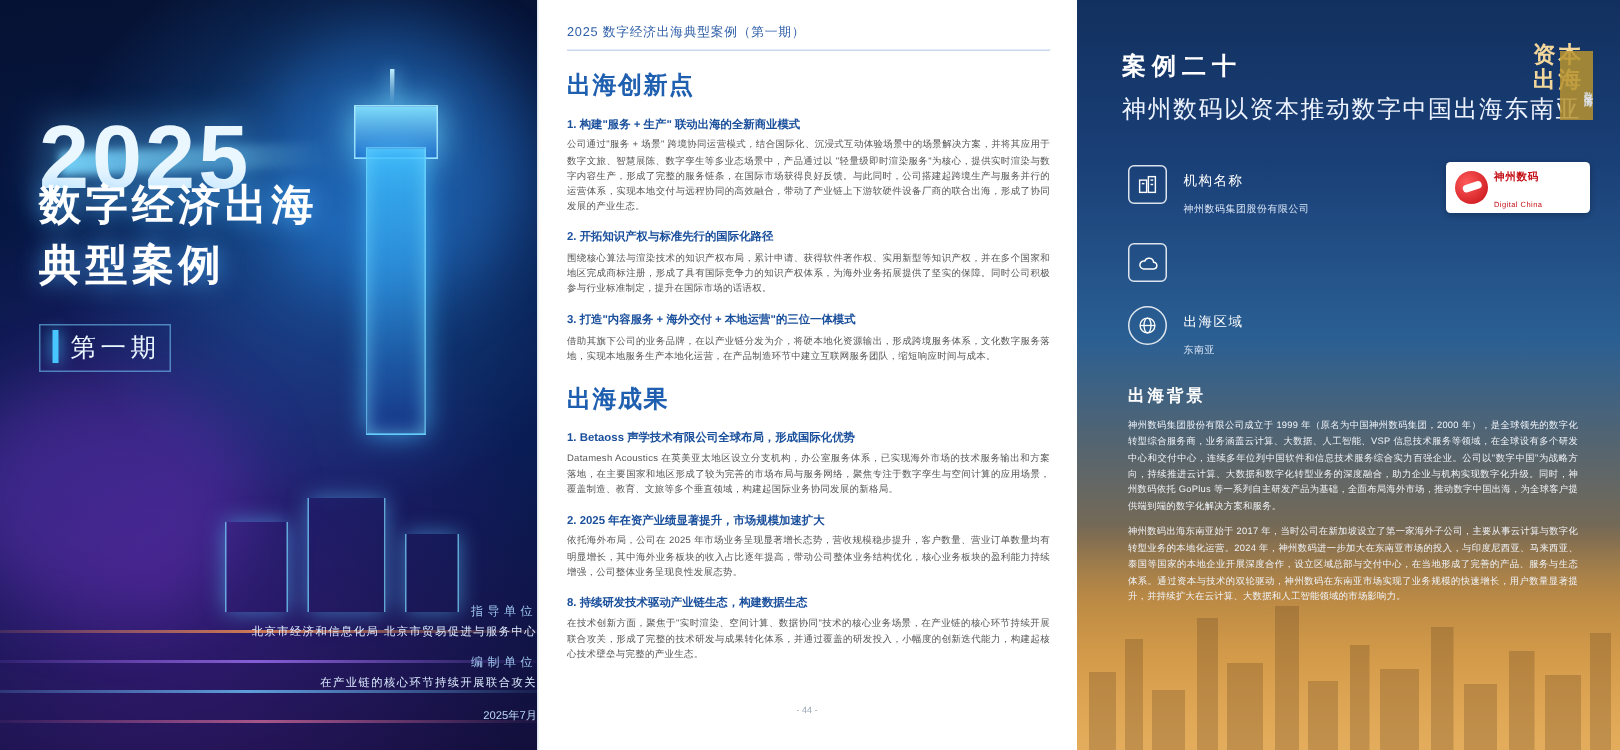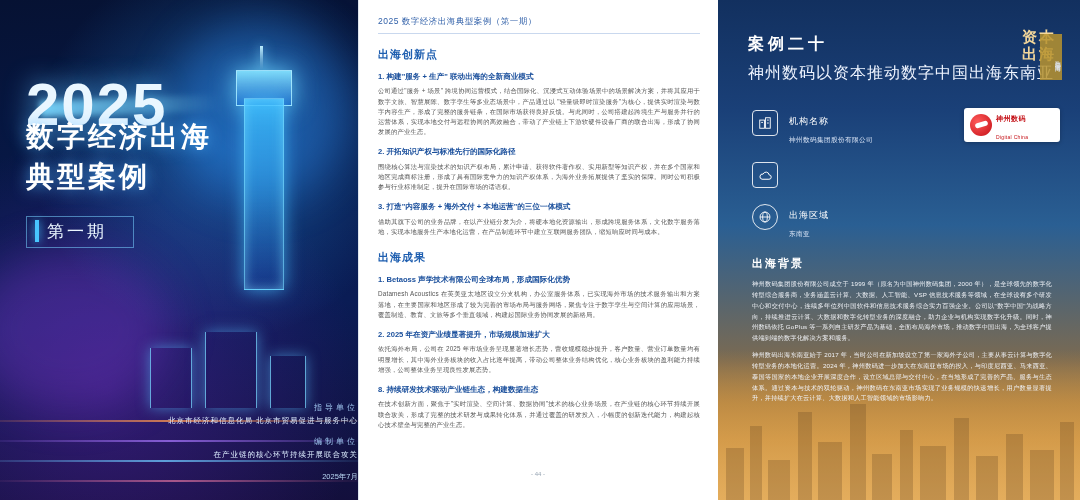--- a/index.html
+++ b/index.html
@@ -61,39 +61,39 @@
     letter-spacing:2px;color:#eaf7ff;text-shadow:0 0 26px rgba(90,190,255,.9);
   }
   .t1{position:absolute;left:26px;top:118px;font-size:28px;font-weight:bold;letter-spacing:3px;color:#fff;text-shadow:0 0 16px rgba(80,180,255,.8);}
   .t2{position:absolute;left:26px;top:158px;font-size:28px;font-weight:bold;letter-spacing:3px;color:#fff;text-shadow:0 0 16px rgba(80,180,255,.8);}
   .issue{
     position:absolute;left:26px;top:216px;display:flex;align-items:center;gap:8px;
   }
   .issue .bar{width:4px;height:22px;background:#48c6ff;box-shadow:0 0 10px #48c6ff;}
   .issue .txt{font-size:17px;letter-spacing:3px;color:#eaf6ff;}
   .issue .frame{
-    border:1px solid rgba(120,210,255,.55);padding:3px 26px 4px 8px;
+    border:1px solid rgba(120,210,255,.55);padding:3px 6px 4px 8px;
     display:flex;align-items:flex-start;gap:8px;
   }
   .credits{position:absolute;left:0;right:0;bottom:18px;text-align:right;color:#cfe6ff;}
   .credits .lab{font-size:8px;letter-spacing:3px;color:#9fc6ef;margin-bottom:3px;}
   .credits .org{font-size:7.5px;letter-spacing:1px;color:#dcecff;margin-bottom:10px;}
   .credits .date{font-size:7.5px;color:#b9d6f3;margin-top:12px;}
 
   
   .mid{
     position:relative;width:360px;height:484px;flex:0 0 360px;background:#fff;
     padding:16px 18px 10px 20px;box-sizing:border-box;color:#333;
   }
   .mid .runhead{
     font-size:8.5px;color:#2f5fa8;padding-bottom:5px;border-bottom:1px solid #c9d8ee;
     letter-spacing:.5px;
   }
   .mid h2{
-    margin:13px 0 7px;font-size:11px;color:#1f5fb0;font-weight:bold;letter-spacing:1px;
+    margin:13px 0 7px;font-size:16px;color:#1f5fb0;font-weight:bold;letter-spacing:1px;
   }
   .mid h3{
     margin:9px 0 4px;font-size:7.6px;color:#1a4f9c;font-weight:bold;line-height:1.5;
   }
   .mid p{
     margin:0 0 7px;font-size:6.3px;line-height:1.62;color:#555;text-align:justify;
     letter-spacing:.2px;
   }
   .mid .pageno{position:absolute;left:0;right:0;bottom:7px;text-align:center;font-size:6px;color:#9aa7b5;}
   .divline{position:absolute;top:0;bottom:0;width:1px;background:#dfe6ee;}

